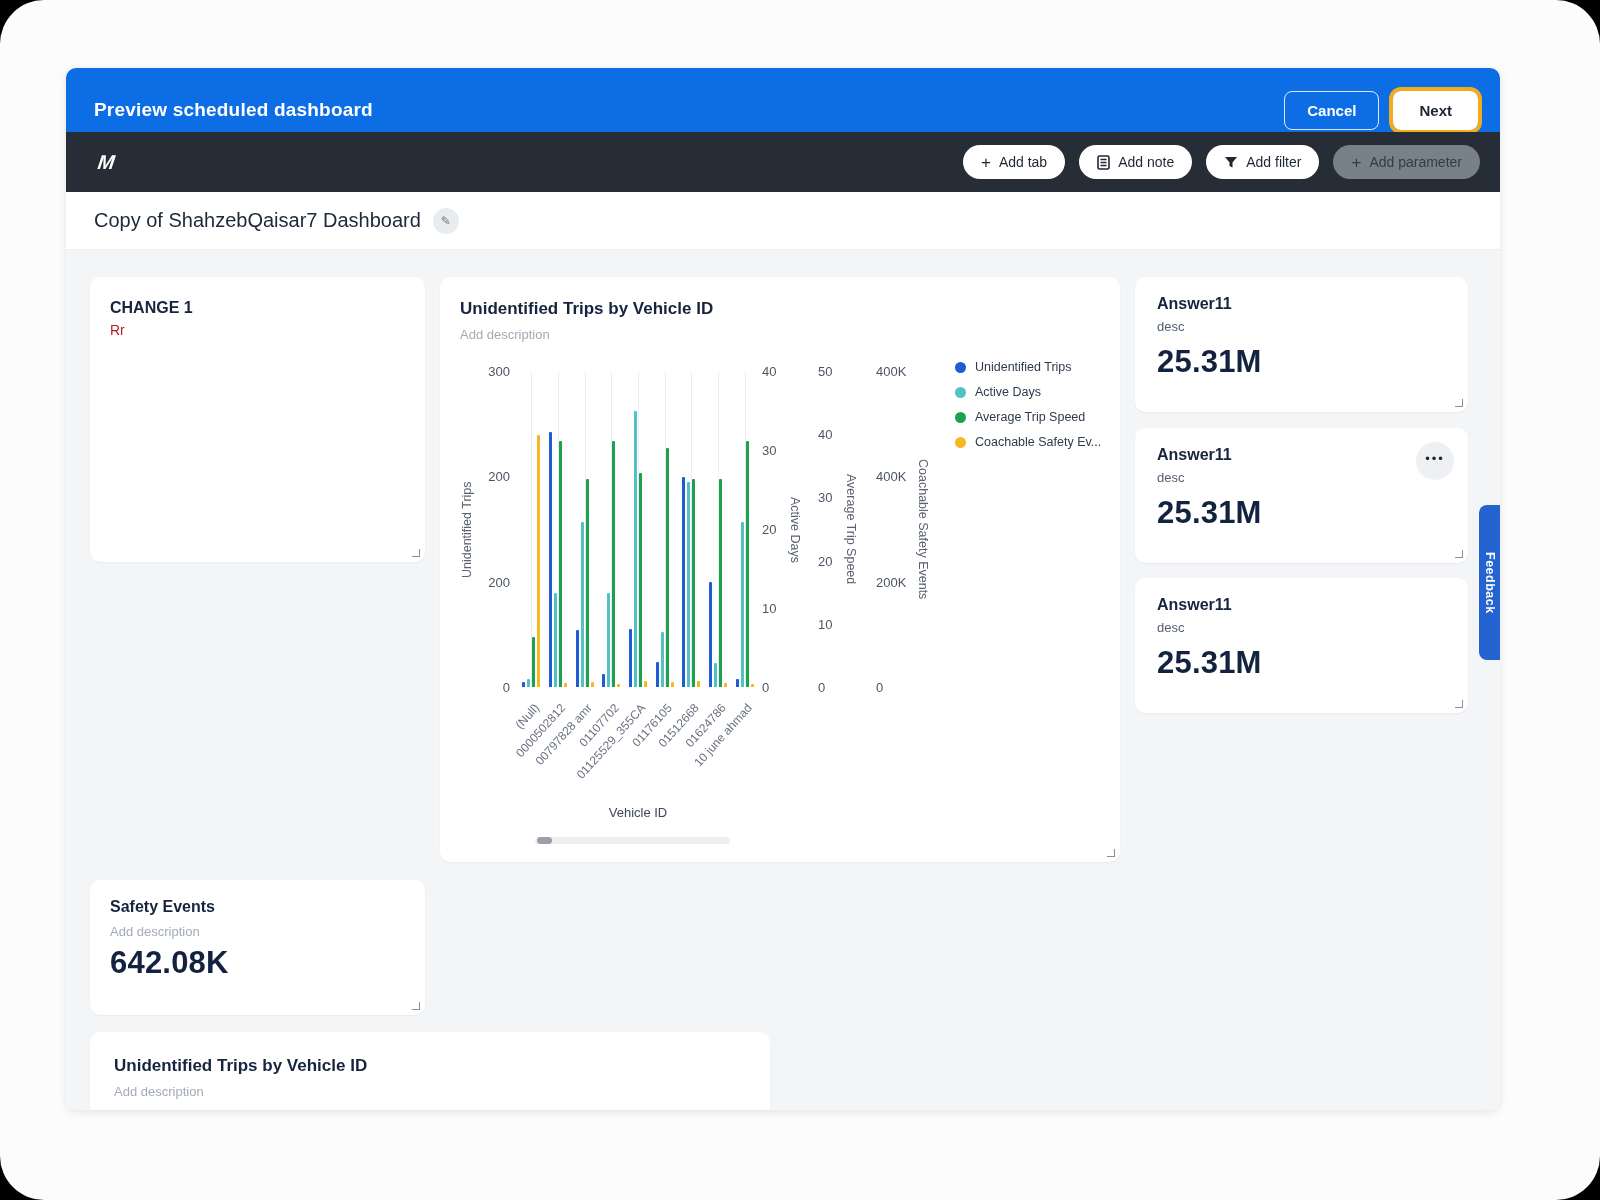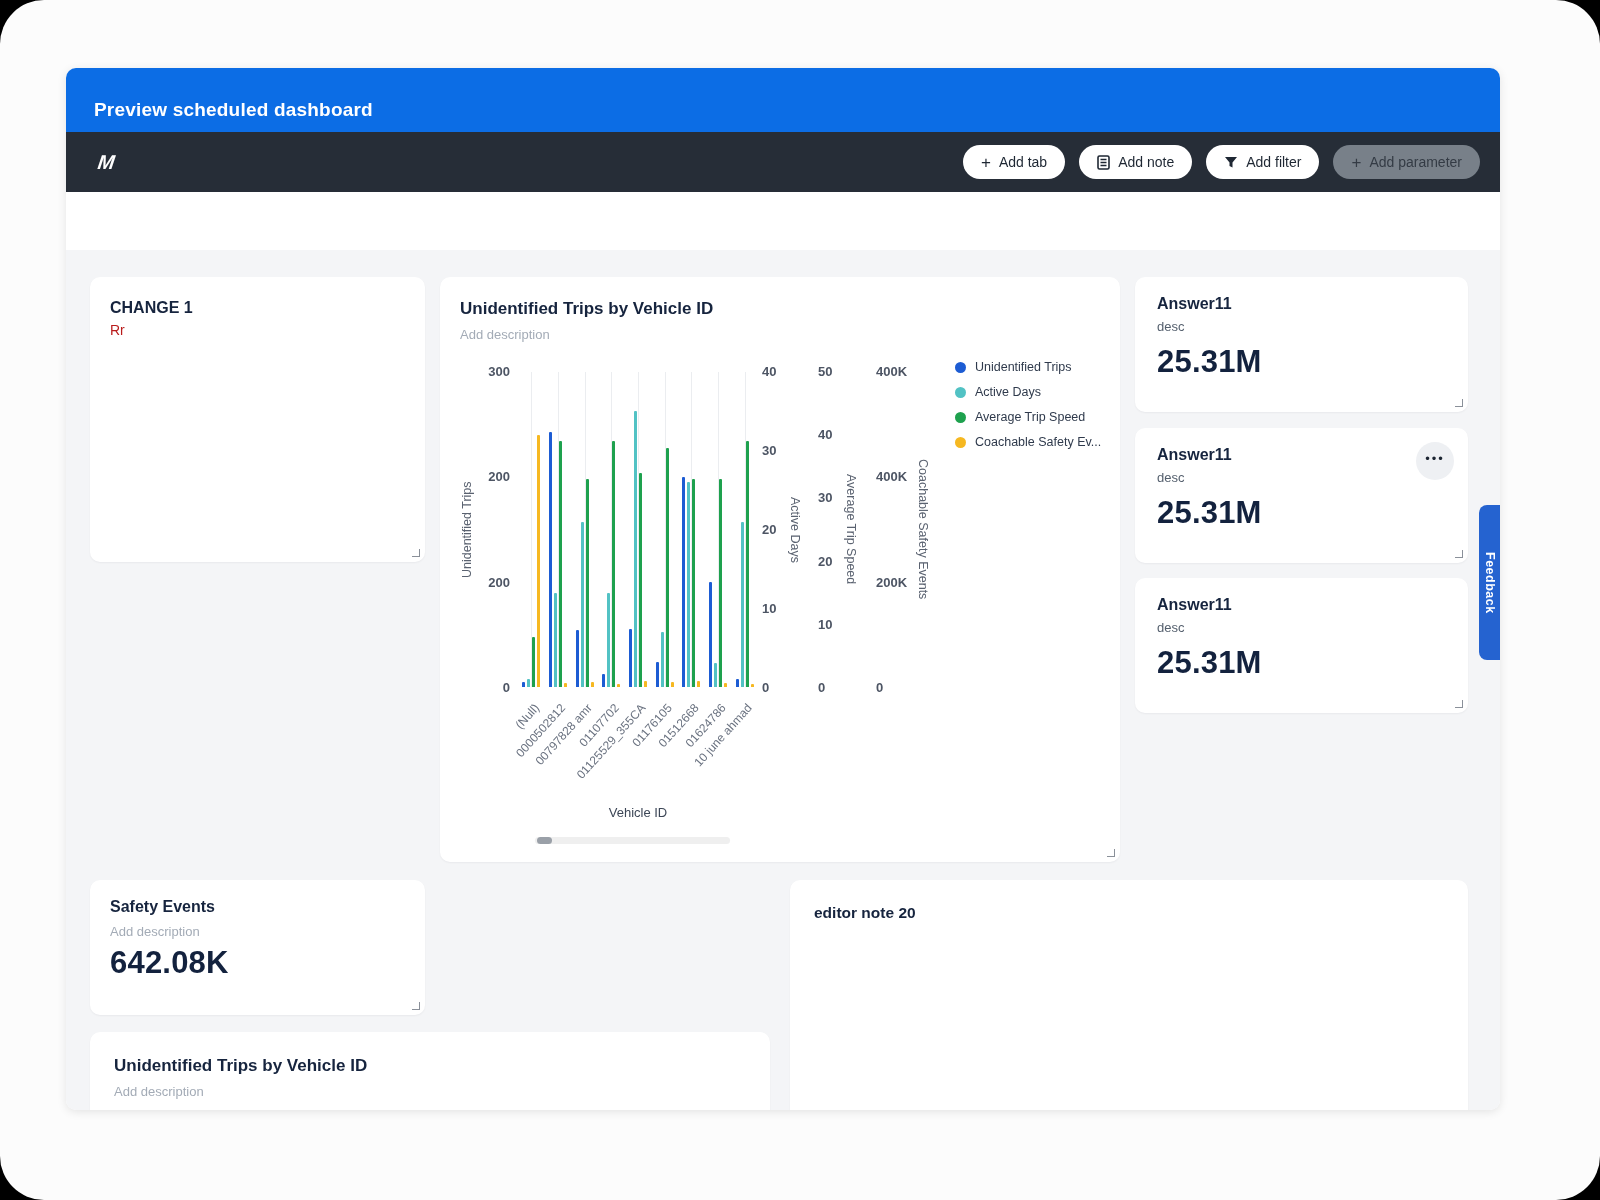--- a/index.html
+++ b/index.html
@@ -46,21 +46,21 @@
   .c-desc{font-size:13px;color:#a3abb6;margin-top:8px;cursor:text;}
   .c-big{font-size:31px;font-weight:bold;color:#13223e;margin-top:10px;letter-spacing:.2px;}
   .dots-btn{position:absolute;top:14px;right:14px;width:38px;height:38px;border-radius:50%;
     background:#eef0f3;border:none;color:#1b2431;font-size:13px;letter-spacing:2px;cursor:pointer;
     display:flex;align-items:center;justify-content:center;padding-bottom:6px;font-family:inherit;}
   
   .chart-card{padding:0;}
   .ch-title{position:absolute;left:20px;top:22px;font-size:17px;font-weight:bold;color:#16243e;}
   .ch-desc{position:absolute;left:20px;top:50px;font-size:13px;color:#a3abb6;cursor:text;}
   .tickcol{position:absolute;display:flex;flex-direction:column;justify-content:space-between;
-    font-size:13px;color:#4d5564;font-weight:bold;}
+    font-size:13px;color:#4d5564;}
   .vlabel{position:absolute;font-size:12.5px;color:#5a6270;white-space:nowrap;}
   .vlabel.up{writing-mode:vertical-rl;transform:rotate(180deg);}
   .vlabel.down{writing-mode:vertical-rl;}
   .plot{position:absolute;left:78px;top:95px;width:240px;height:315px;display:flex;}
   .bgroup{position:relative;flex:1;display:flex;align-items:flex-end;justify-content:center;gap:2px;}
   .gline{position:absolute;left:50%;top:0;bottom:0;width:1px;background:#ebedf0;}
   .bar{width:3px;border-radius:1px 1px 0 0;position:relative;}
   .legend{position:absolute;left:515px;top:83px;display:flex;flex-direction:column;gap:11px;}
   .litem{display:flex;align-items:center;gap:9px;cursor:pointer;}
   .ldot{width:11px;height:11px;border-radius:50%;}
@@ -79,20 +79,26 @@
   .feedback span{writing-mode:vertical-rl;color:#fff;font-size:12.5px;font-weight:bold;letter-spacing:.5px;}
 </style>
 </head>
 <body>
 
 <div class="canvas">
   <div class="app">
 
     <div class="hdr">
       <div class="hdr-title">Preview scheduled dashboard</div>
+      <div class="hdr-actions">
+        <button class="btn-cancel">Cancel</button>
+        <span class="next-ring">
+          <button class="btn-next">Next</button>
+        </span>
+      </div>
     </div>
 
     <div class="tbar">
       <div class="logo-m">M</div>
       <div class="tbar-actions">
         <button class="pill">
           <span class="gi">+</span>
           <span>Add tab</span>
         </button>
         <button class="pill">
@@ -114,20 +120,26 @@
           </span>
           <span>Add filter</span>
         </button>
         <button class="pill disabled">
           <span class="gi">+</span>
           <span>Add parameter</span>
         </button>
       </div>
     </div>
 
+    <div class="trow">
+      <div class="dash-title">Copy of ShahzebQaisar7 Dashboard</div>
+      <div class="edit-circ">
+        <span>✎</span>
+      </div>
+    </div>
 
     <div class="content">
 
       <div class="card" style="left:24px;top:27px;width:335px;height:285px;padding:22px 20px;">
         <div class="c-title">CHANGE 1</div>
         <div class="c-sub">Rr</div>
         <div class="rs"></div>
       </div>
 
 
@@ -290,23 +302,20 @@
         <div class="rs"></div>
       </div>
 
       <div class="card" style="left:24px;top:630px;width:335px;height:135px;padding:18px 20px;">
         <div class="c-title">Safety Events</div>
         <div class="c-desc">Add description</div>
         <div class="c-big" style="margin-top:6px;">642.08K</div>
         <div class="rs"></div>
       </div>
 
-      <div class="card" style="left:724px;top:630px;width:678px;height:300px;padding:24px 24px;">
-        <div class="c-title" style="font-size:15.5px;">editor note 20</div>
-      </div>
 
       <div class="card" style="left:24px;top:782px;width:680px;height:200px;padding:24px 24px;">
         <div class="c-title" style="font-size:17px;">Unidentified Trips by Vehicle ID</div>
         <div class="c-desc">Add description</div>
       </div>
 
     </div>
 
     <div class="feedback">
       <span>Feedback</span>

